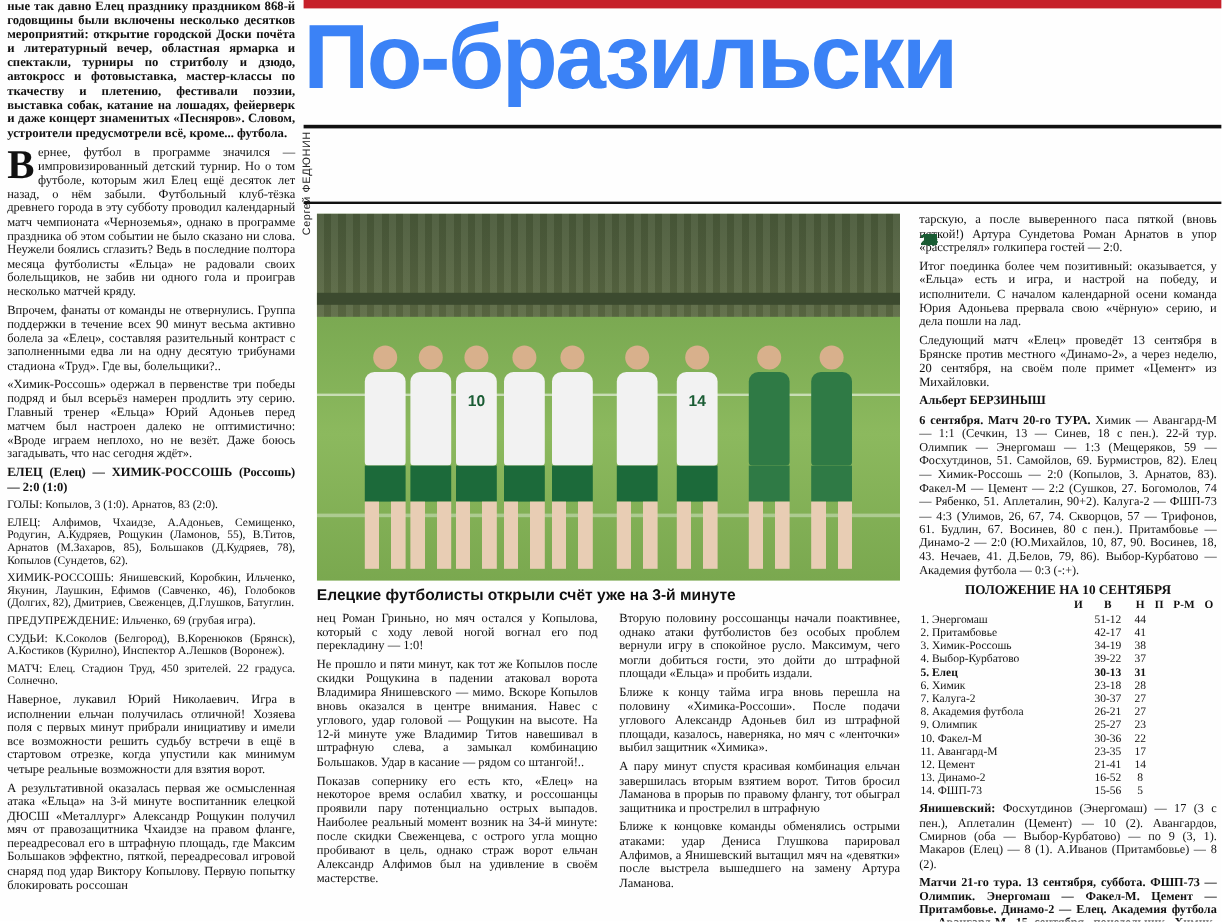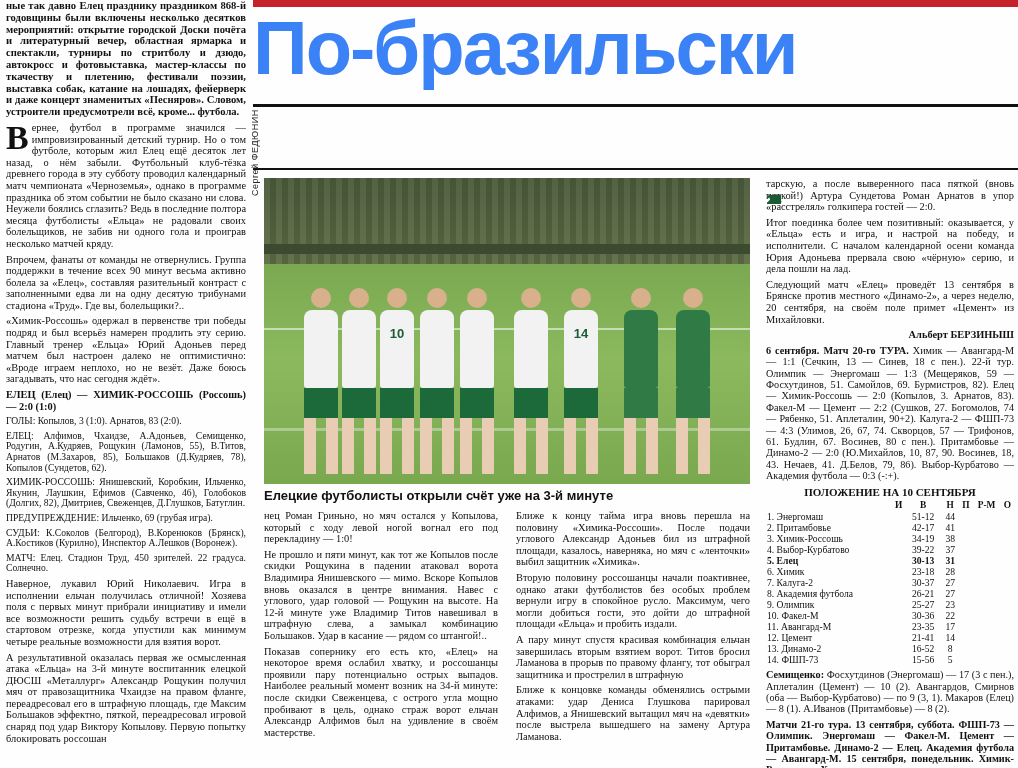--- a/index.html
+++ b/index.html
@@ -78,21 +78,21 @@
 
   
   .col{position:absolute;font-size:10.4px;line-height:11.6px;text-align:justify;}
   .col p{margin:0 0 4px 0;}
   #col-a{left:264px;top:510px;width:234px;}
   #col-b{left:516px;top:510px;width:234px;}
 
   
   #col-c{position:absolute;left:766px;top:178px;width:248px;font-size:10.4px;line-height:11.6px;text-align:justify;}
   #col-c p{margin:0 0 4px 0;}
-  .center-b{text-align:right;font-weight:bold;}
+  .center-b{text-align:left;font-weight:bold;}
   .results{font-size:10.2px;line-height:11.4px;text-align:justify;}
 
   
   .tbl-title{text-align:center;font-weight:bold;font-size:11px;margin:5px 0 2px;}
   table.standings{width:100%;border-collapse:collapse;font-size:9.6px;line-height:11px;}
   table.standings th{font-weight:bold;text-align:center;padding:0 1px;font-size:9.4px;}
   table.standings td{padding:0 1px;}
   table.standings td.name{text-align:left;white-space:nowrap;}
   table.standings td.num{text-align:center;width:14px;}
   table.standings td.pm{text-align:center;width:34px;}
@@ -200,22 +200,22 @@
   </div>
   <div class="photo-caption">Елецкие футболисты открыли счёт уже на 3-й минуте</div>
 
   <div class="col" id="col-a">
     <p>нец Роман Гриньно, но мяч остался у Копылова, который с ходу левой ногой вогнал его под перекладину — 1:0!</p>
     <p>Не прошло и пяти минут, как тот же Копылов после скидки Рощукина в падении атаковал ворота Владимира Янишевского — мимо. Вскоре Копылов вновь оказался в центре внимания. Навес с углового, удар головой — Рощукин на высоте. На 12-й минуте уже Владимир Титов навешивал в штрафную слева, а замыкал комбинацию Большаков. Удар в касание — рядом со штангой!..</p>
     <p>Показав сопернику его есть кто, «Елец» на некоторое время ослабил хватку, и россошанцы проявили пару потенциально острых выпадов. Наиболее реальный момент возник на 34-й минуте: после скидки Свеженцева, с острого угла мощно пробивают в цель, однако страж ворот ельчан Александр Алфимов был на удивление в своём мастерстве.</p>
   </div>
 
   <div class="col" id="col-b">
+    <p>Вторую половину россошанцы начали поактивнее, однако атаки футболистов без особых проблем вернули игру в спокойное русло. Максимум, чего могли добиться гости, это дойти до штрафной площади «Ельца» и пробить издали.</p>
     <p>Ближе к концу тайма игра вновь перешла на половину «Химика-Россоши». После подачи углового Александр Адоньев бил из штрафной площади, казалось, наверняка, но мяч с «ленточки» выбил защитник «Химика».</p>
-    <p>Вторую половину россошанцы начали поактивнее, однако атаки футболистов без особых проблем вернули игру в спокойное русло. Максимум, чего могли добиться гости, это дойти до штрафной площади «Ельца» и пробить издали.</p>
     <p>А пару минут спустя красивая комбинация ельчан завершилась вторым взятием ворот. Титов бросил Ламанова в прорыв по правому флангу, тот обыграл защитника и прострелил в штрафную</p>
     <p>Ближе к концовке команды обменялись острыми атаками: удар Дениса Глушкова парировал Алфимов, а Янишевский вытащил мяч на «девятки» после выстрела вышедшего на замену Артура Ламанова.</p>
   </div>
 
   <div id="col-c">
     <p>тарскую, а после выверенного паса пяткой (вновь пяткой!) Артура Сундетова Роман Арнатов в упор «расстрелял» голкипера гостей — 2:0.</p>
     <p>Итог поединка более чем позитивный: оказывается, у «Ельца» есть и игра, и настрой на победу, и исполнители. С началом календарной осени команда Юрия Адоньева прервала свою «чёрную» серию, и дела пошли на лад.</p>
     <p>Следующий матч «Елец» проведёт 13 сентября в Брянске против местного «Динамо-2», а через неделю, 20 сентября, на своём поле примет «Цемент» из Михайловки.</p>
     <p class="center-b">Альберт БЕРЗИНЫШ</p>
 
@@ -361,20 +361,20 @@
             <td class="num">1</td>
             <td class="num">2</td>
             <td class="num">15</td>
             <td class="pm">15-56</td>
             <td class="pts">5</td>
           </tr>
         </tbody>
     </table>
 
     <p class="results" style="margin-top:4px;">
-      <span class="bold">Семищенко:</span>
+      <span class="bold">Янишевский:</span>
       <span>Фосхутдинов (Энергомаш) — 17 (3 с пен.), Аплеталин (Цемент) — 10 (2). Авангардов, Смирнов (оба — Выбор-Курбатово) — по 9 (3, 1). Макаров (Елец) — 8 (1). А.Иванов (Притамбовье) — 8 (2).</span>
     </p>
     <p class="results bold">Матчи 21-го тура. 13 сентября, суббота. ФШП-73 — Олимпик. Энергомаш — Факел-М. Цемент — Притамбовье. Динамо-2 — Елец. Академия футбола — Авангард-М. 15 сентября, понедельник. Химик-Россошь — Химик.</p>
 
   </div>
 
 </div>
 
 </body></html>

